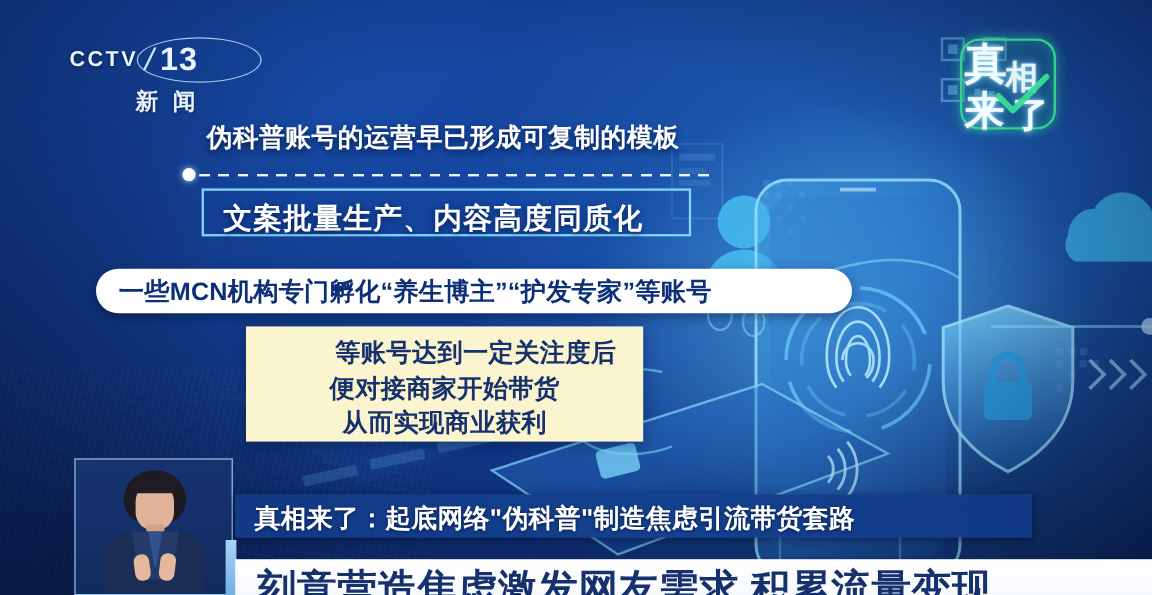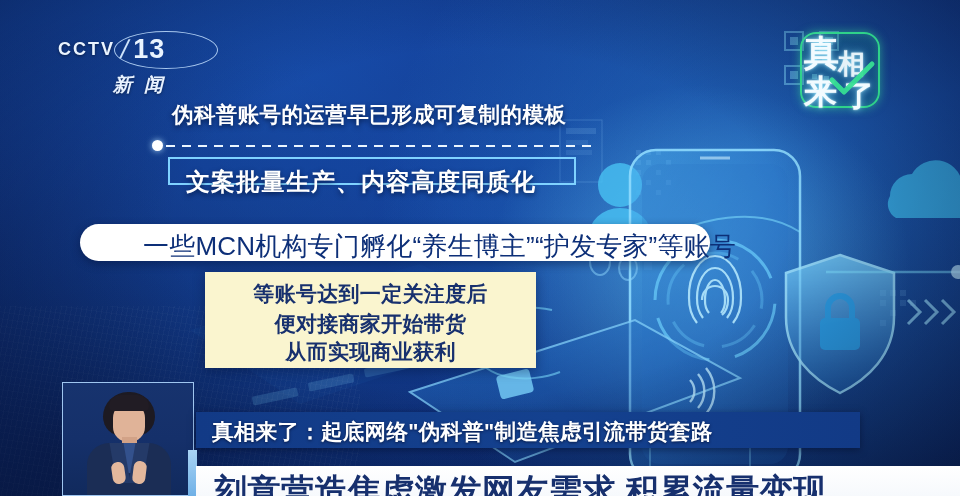--- a/index.html
+++ b/index.html
@@ -26,21 +26,21 @@
   
   .cctv-logo{position:absolute;left:58px;top:34px;width:160px;height:72px;}
   .cctv-row{display:flex;align-items:center;gap:4px;}
   .cctv-text{font-size:18px;font-weight:700;letter-spacing:2px;color:#eaf4ff;
     text-shadow:0 1px 3px rgba(0,0,0,.45);font-family:"Liberation Sans",sans-serif;}
   .cctv-slash{font-size:26px;color:#cfe4fb;transform:skewX(-12deg);margin:0 1px 0 2px;font-weight:300;}
   .cctv-13{font-size:27px;font-weight:700;color:#eaf4ff;letter-spacing:1px;}
   .cctv-oval{position:absolute;left:56px;top:-3px;width:104px;height:38px;
     border:1.6px solid rgba(195,225,255,.85);border-radius:50%;box-sizing:border-box;}
   .cctv-sub{margin-top:7px;text-align:center;font-size:19px;letter-spacing:12px;
-    color:#e8f2ff;font-weight:700;text-indent:12px;text-shadow:0 1px 3px rgba(0,0,0,.4);font-style:italic;}
+    color:#e8f2ff;font-weight:700;text-indent:12px;text-shadow:0 1px 3px rgba(0,0,0,.4);}
 
   
   .prog-logo{position:absolute;left:790px;top:24px;width:110px;height:94px;}
   .prog-frame{position:absolute;left:10px;top:8px;width:80px;height:76px;
     border:2.5px solid #2fd28a;border-radius:16px;box-sizing:border-box;
     background:rgba(30,180,120,.14);
     box-shadow:0 0 10px rgba(56,220,150,.55),inset 0 0 9px rgba(56,220,150,.3);}
   .prog-ch{position:absolute;color:#f2fbff;font-weight:700;
     text-shadow:0 0 7px rgba(140,230,255,.9),0 0 2px rgba(255,255,255,.9);}
   .pc1{left:14px;top:6px;font-size:35px;}
@@ -49,33 +49,33 @@
   .pc4{left:54px;top:52px;font-size:30px;}
   .prog-check{position:absolute;left:36px;top:36px;width:52px;height:40px;}
 
   
   .line1{position:absolute;left:172px;top:100px;font-size:21.5px;font-weight:700;
     color:#ffffff;letter-spacing:.4px;text-shadow:0 2px 5px rgba(0,20,60,.8);white-space:nowrap;}
   .bullet{position:absolute;left:152px;top:140px;width:11px;height:11px;border-radius:50%;
     background:#ffffff;box-shadow:0 0 6px rgba(180,225,255,.9);}
   .dashline{position:absolute;left:166px;top:145px;width:430px;height:2px;
     background:repeating-linear-gradient(90deg,#eaf5ff 0 9px,rgba(255,255,255,0) 9px 16px);}
-  .box2{position:absolute;left:168px;top:157px;width:408px;height:28px;box-sizing:border-box;
+  .box2{position:absolute;left:168px;top:157px;width:408px;height:40px;box-sizing:border-box;
     border:2px solid #7fd2ff;background:rgba(20,70,160,.16);}
   .box2 .t{position:absolute;left:16px;top:7px;font-size:24px;font-weight:700;color:#fff;
     letter-spacing:1px;white-space:nowrap;text-shadow:0 2px 5px rgba(0,20,60,.75);}
   .pill3{position:absolute;left:80px;top:224px;width:630px;height:37px;border-radius:19px;
     background:#ffffff;box-shadow:0 3px 10px rgba(0,15,50,.45);}
-  .pill3 .t{position:absolute;left:19px;top:5px;font-size:26px;font-weight:400;color:#0d2f78;
-    letter-spacing:.2px;white-space:nowrap;margin-left:44px;}
+  .pill3 .t{position:absolute;left:19px;top:5px;font-size:21px;font-weight:700;color:#0d2f78;
+    letter-spacing:.2px;white-space:nowrap;}
   .ybox{position:absolute;left:205px;top:272px;width:331px;height:96px;
     background:#faf5cf;box-shadow:0 3px 11px rgba(0,15,50,.4);}
   .ybox .l{position:absolute;left:0;width:331px;text-align:center;font-size:21px;font-weight:700;
     color:#17306e;letter-spacing:.3px;white-space:nowrap;}
-  .yl1{top:8px;} .yl2{top:38px;} .yl3{top:66px;}
+  .yl1{top:8px;padding-left:26px;} .yl2{top:38px;} .yl3{top:66px;}
 
   
   .anchor{position:absolute;left:62px;top:382px;width:132px;height:114px;
     border:1.5px solid #9fc6f0;box-sizing:border-box;overflow:hidden;
     background:linear-gradient(180deg,#17336e 0%,#15306a 50%,#112a5d 100%);}
   .a-hair{position:absolute;left:40px;top:9px;width:52px;height:44px;border-radius:26px 26px 20px 20px;
     background:#1d1a22;}
   .a-face{position:absolute;left:50px;top:19px;width:32px;height:40px;border-radius:16px 16px 15px 15px;
     background:#e0b398;}
   .a-fringe{position:absolute;left:46px;top:12px;width:40px;height:16px;border-radius:20px 20px 8px 8px;

